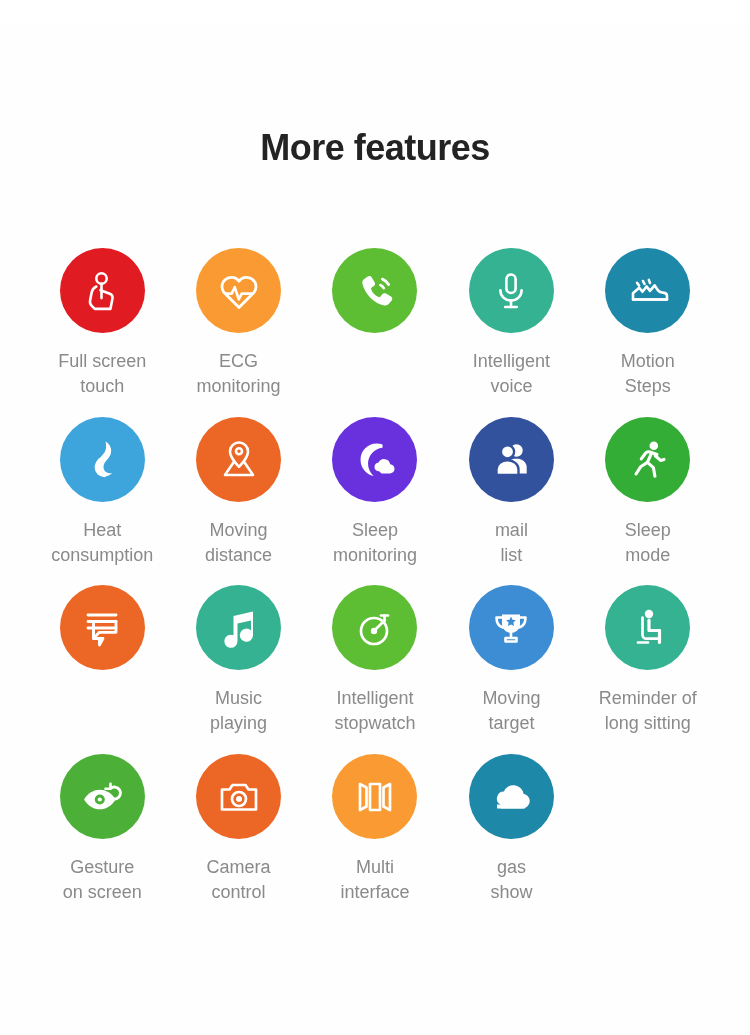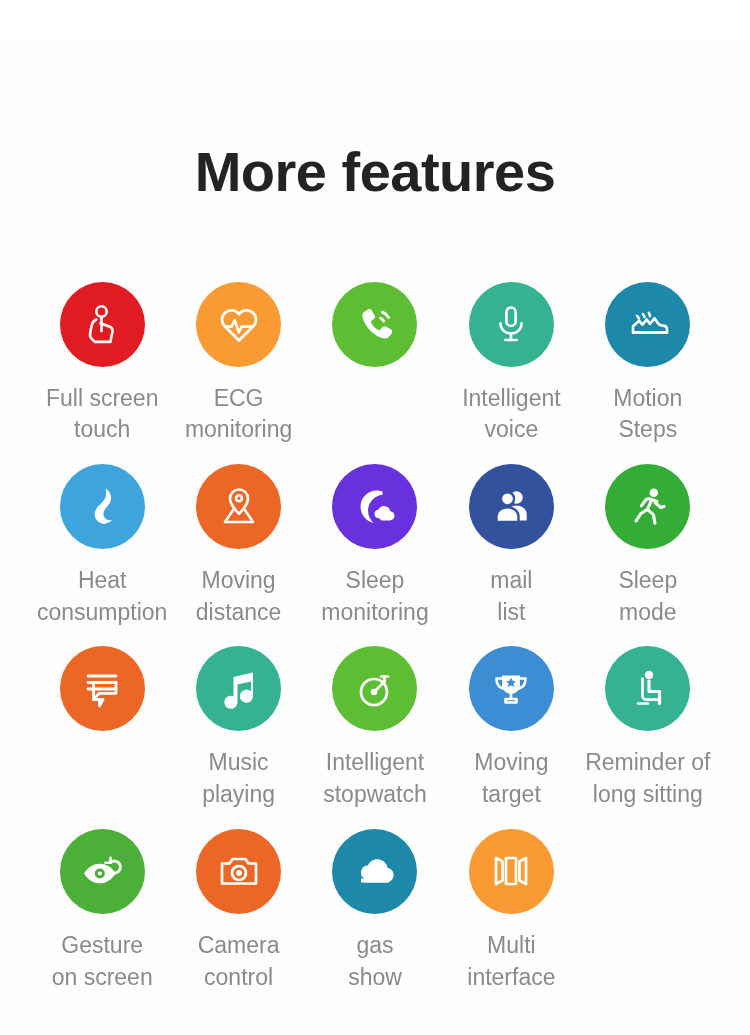--- a/index.html
+++ b/index.html
@@ -15,21 +15,21 @@
   }
   .page {
     width: 750px;
     height: 1035px;
     position: relative;
     background: #fefefe;
     box-sizing: border-box;
   }
   .page-title {
     text-align: center;
-    font-size: 56px;
+    font-size: 36px;
     font-weight: bold;
     color: #232323;
     letter-spacing: -0.5px;
     padding-top: 106px;
     line-height: 1;
     font-family: "Liberation Sans", sans-serif;
   }
   .feature-grid {
     margin-top: 82px;
     padding: 0 34px;
@@ -56,21 +56,21 @@
   }
   .icon-circle svg {
     width: 48px;
     height: 48px;
     display: block;
   }
   .feature-label {
     margin-top: 16px;
     text-align: center;
     color: #8a8a8a;
-    font-size: 23px;
+    font-size: 18px;
     line-height: 1.38;
     font-family: "Liberation Sans", sans-serif;
     white-space: pre-line;
   }
 </style>
 </head>
 <body>
 
 <div class="page">
 
@@ -317,40 +317,40 @@
             <circle cx="24" cy="26" r="7"></circle>
             <circle cx="24" cy="26" r="3" fill="#fff" stroke="none"></circle>
           </svg>
         </span>
       </div>
       <div class="feature-label">Camera
 control</div>
     </div>
 
     <div class="feature-cell">
+      <div class="icon-circle" style="background:#F99B32">
+        <span>
+          <svg viewBox="0 0 48 48" fill="none" stroke="#fff" stroke-width="2.7" stroke-linecap="round" stroke-linejoin="round">
+            <rect x="19" y="11" width="10" height="26"></rect>
+            <path d="M15.5 14.5v19L9 37V11l6.5 3.5Z"></path>
+            <path d="M32.5 14.5v19L39 37V11l-6.5 3.5Z"></path>
+          </svg>
+        </span>
+      </div>
+      <div class="feature-label">Multi
+interface</div>
+    </div>
+
+    <div class="feature-cell">
       <div class="icon-circle" style="background:#1E88A8">
         <span>
           <svg viewBox="0 0 48 48" fill="#fff">
             <path d="M13.5 35.5h21.8a7.4 7.4 0 0 0 1.2-14.7 10.2 10.2 0 0 0-19.5-2.3 7 7 0 0 0-3.5 13.1v3.9Z"></path>
             <path d="M10 31.5h28v4H10z"></path>
           </svg>
         </span>
       </div>
       <div class="feature-label">gas
 show</div>
     </div>
 
-    <div class="feature-cell">
-      <div class="icon-circle" style="background:#F99B32">
-        <span>
-          <svg viewBox="0 0 48 48" fill="none" stroke="#fff" stroke-width="2.7" stroke-linecap="round" stroke-linejoin="round">
-            <rect x="19" y="11" width="10" height="26"></rect>
-            <path d="M15.5 14.5v19L9 37V11l6.5 3.5Z"></path>
-            <path d="M32.5 14.5v19L39 37V11l-6.5 3.5Z"></path>
-          </svg>
-        </span>
-      </div>
-      <div class="feature-label">Multi
-interface</div>
-    </div>
-
   </div>
 </div>
 
 </body></html>

